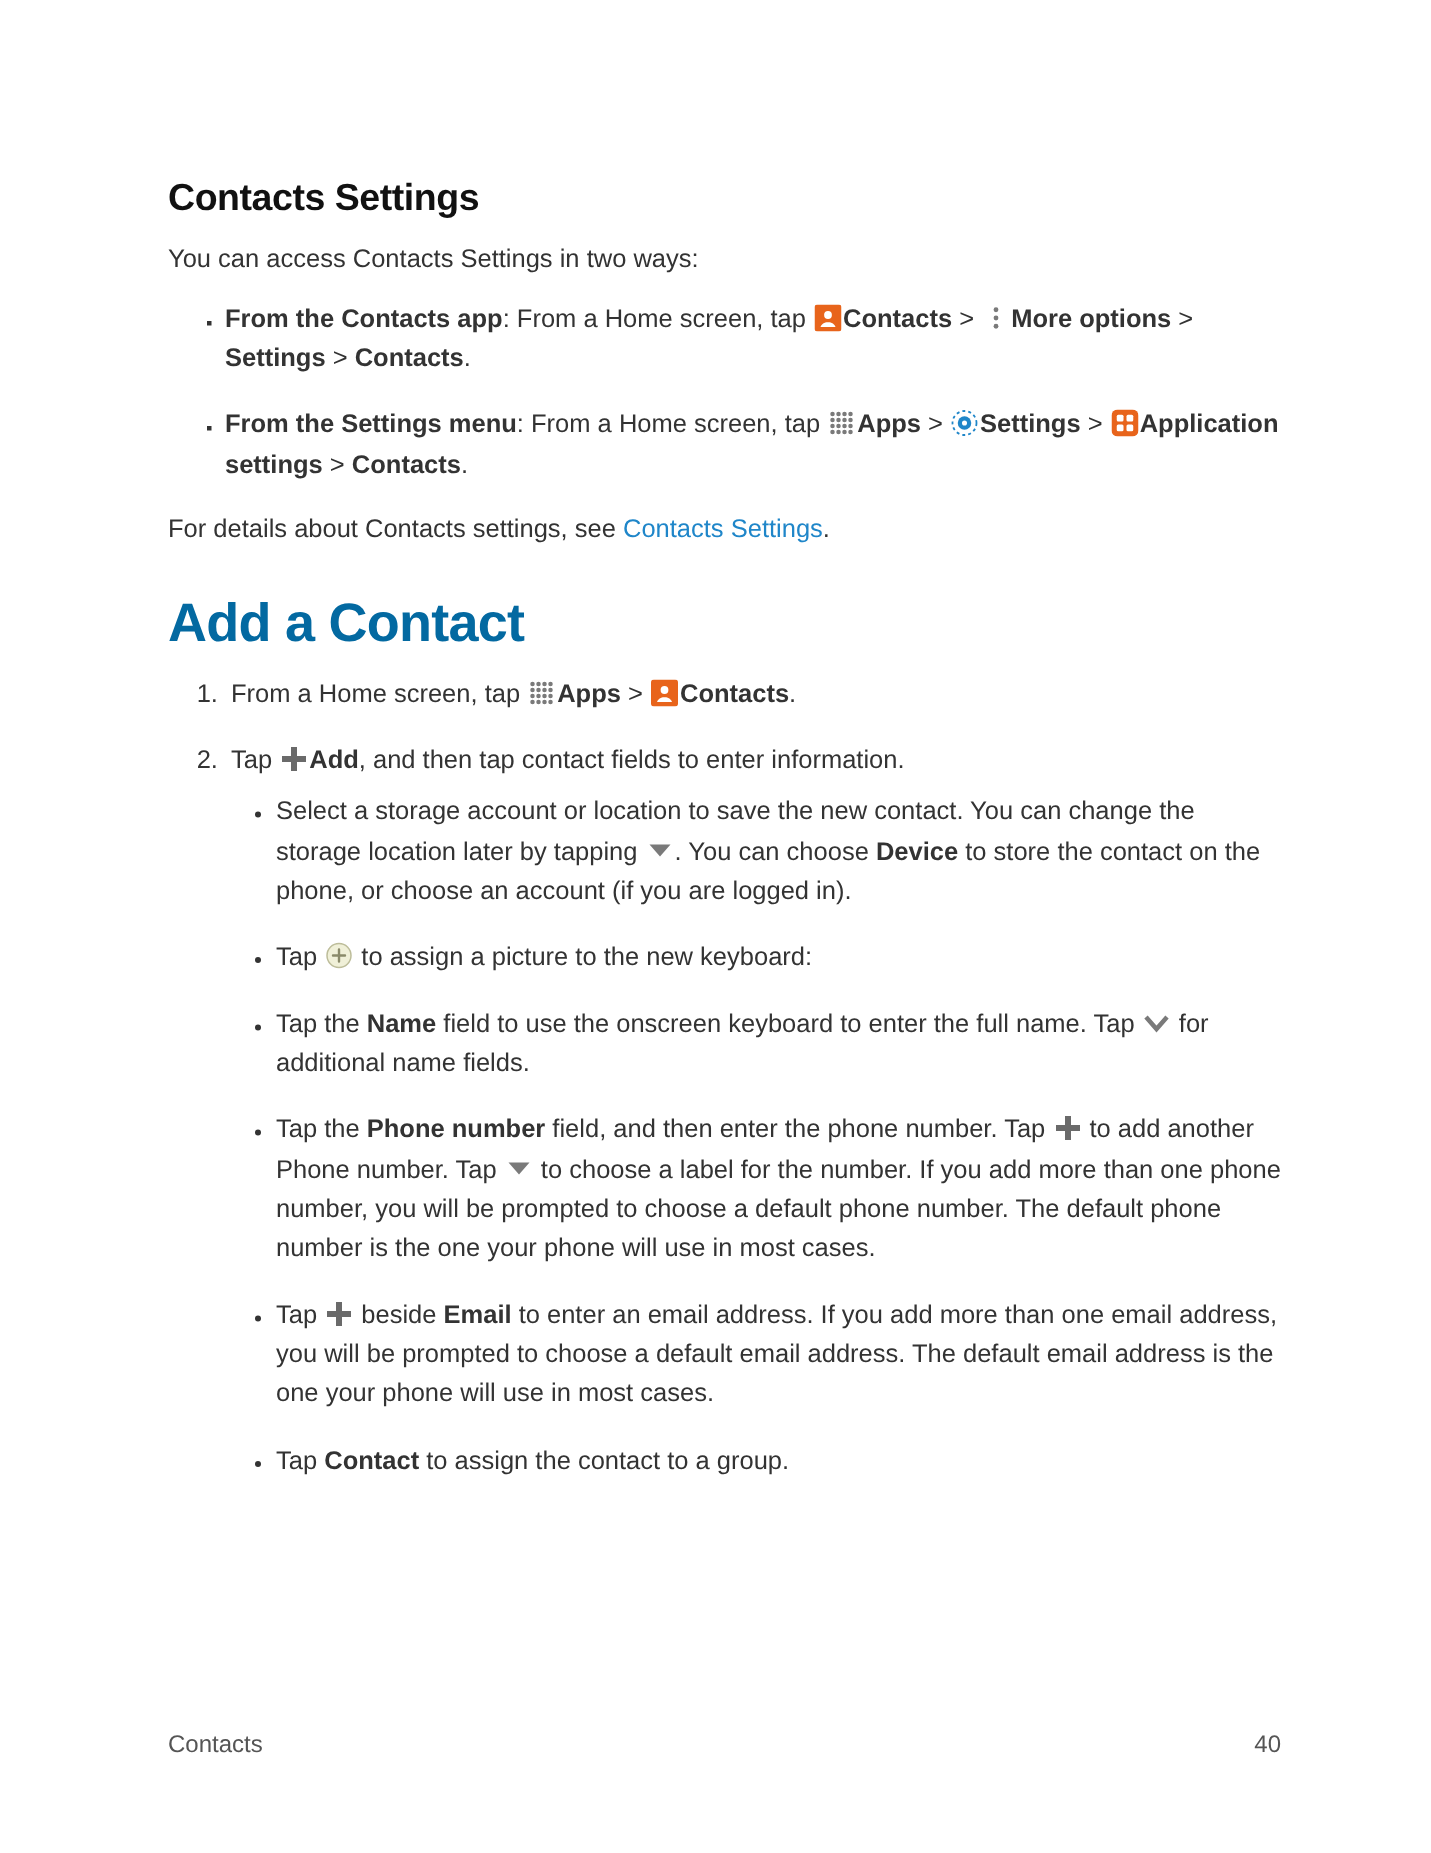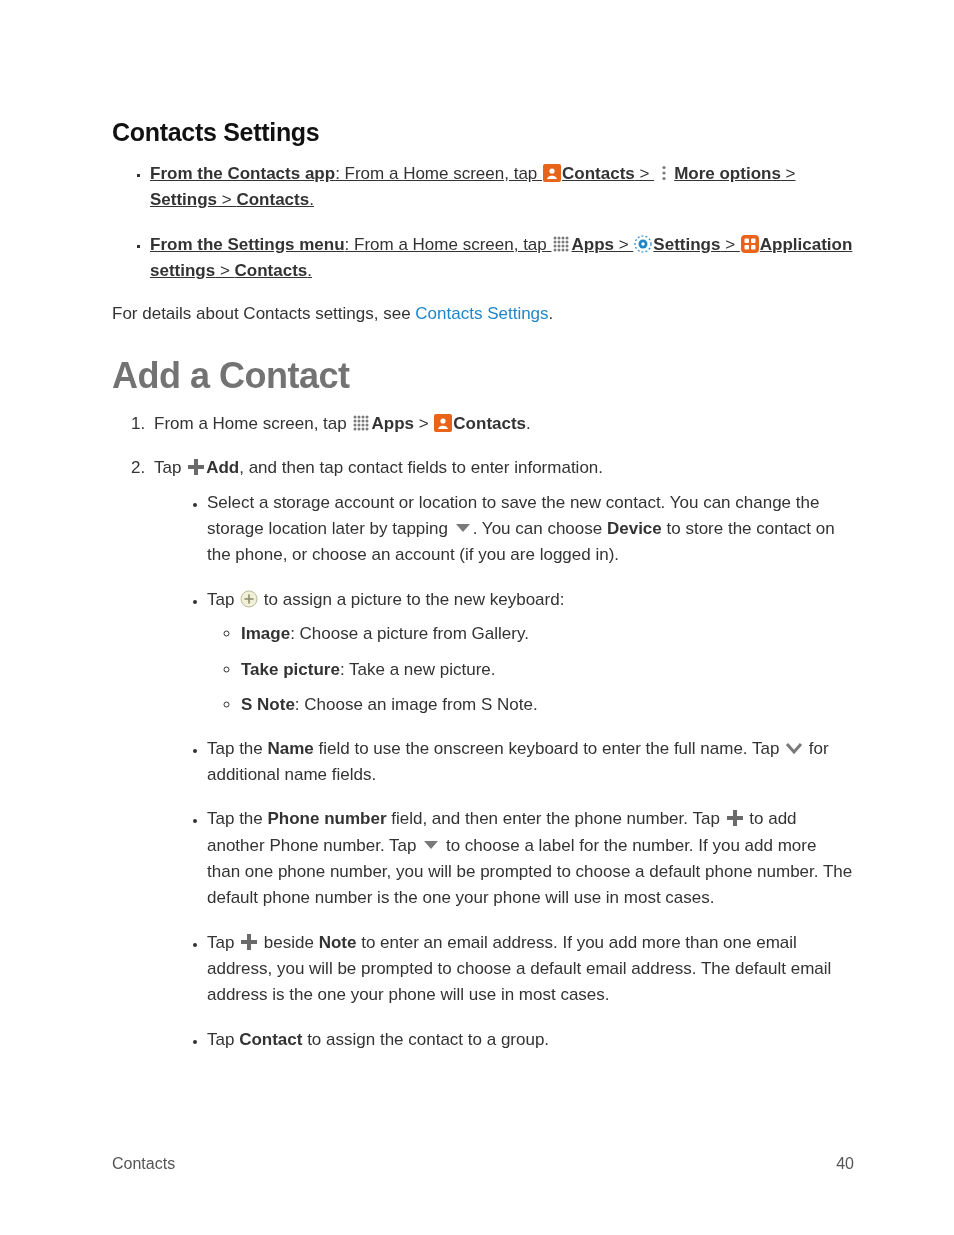--- a/index.html
+++ b/index.html
@@ -24,35 +24,34 @@
     letter-spacing: -0.3px;
     margin: 0 0 14px 0;
     color: #111;
   }
   h1.big {
     font-family: Arial, Helvetica, sans-serif;
     font-weight: 900;
     font-size: 36px;
     letter-spacing: -0.5px;
     margin: 28px 0 14px 0;
-    color: #737373;
+    color: #0369a1;
   }
   p {
     margin: 0 0 14px 0;
     line-height: 1.45;
   }
   ul.square {
     list-style: square;
     padding-left: 38px;
     margin: 0 0 14px 0;
   }
   ul.square > li {
     margin-bottom: 18px;
     line-height: 1.55;
-    text-decoration: underline;
   }
   ul.square > li::marker {
     font-size: 10px;
   }
   ol.num {
     padding-left: 38px;
     margin: 0 0 14px 0;
   }
   ol.num > li {
     margin-bottom: 18px;
@@ -60,21 +59,20 @@
     padding-left: 4px;
   }
   ul.disc {
     list-style: disc;
     padding-left: 30px;
     margin: 8px 0 0 0;
   }
   ul.disc > li {
     margin-bottom: 18px;
     line-height: 1.55;
-    margin-left: 23px;
   }
   ul.disc > li::marker {
     font-size: 12px;
   }
   ul.circ {
     list-style: circle;
     padding-left: 34px;
     margin: 8px 0 0 0;
   }
   ul.circ > li {
@@ -104,20 +102,21 @@
   .icon svg { display: block; }
 </style>
 </head>
 <body>
 
 <div class="page">
 
   <h2 class="section">Contacts Settings</h2>
 
 
+  <p>You can access Contacts Settings in two ways:</p>
 
   <ul class="square">
     <li>
       <span class="b">From the Contacts app</span><span>: From a Home screen, tap </span><span class="icon"><svg viewBox="0 0 18 18">
             <rect width="18" height="18" rx="2" fill="#e8641b"></rect>
             <circle cx="9" cy="7" r="2.6" fill="#fff"></circle>
             <path d="M4 15c1-3 4-3.2 5-3.2s4 .2 5 3.2z" fill="#fff"></path>
           </svg></span><span class="b">Contacts</span><span class="sep"> &gt; </span><span class="icon"><svg viewBox="0 0 18 18">
             <circle cx="9" cy="3.5" r="1.6" fill="#7a7a7a"></circle>
             <circle cx="9" cy="9" r="1.6" fill="#7a7a7a"></circle>
@@ -203,42 +202,37 @@
         <li>
           <span>Select a storage account or location to save the new contact. You can change the storage location later by tapping </span><span class="icon"><svg viewBox="0 0 18 18">
                 <path d="M2 5l7 8 7-8z" fill="#7a7a7a"></path>
               </svg></span><span>. You can choose </span><span class="b">Device</span><span> to store the contact on the phone, or choose an account (if you are logged in).</span>
         </li>
         <li>
           <span>Tap </span><span class="icon"><svg viewBox="0 0 18 18">
                 <circle cx="9" cy="9" r="8" fill="#f0f0d8" stroke="#bdbd9a" stroke-width="1"></circle>
                 <path d="M9 5v8M5 9h8" stroke="#8a8a6a" stroke-width="1.6" stroke-linecap="round"></path>
               </svg></span><span> to assign a picture to the new keyboard:</span>
-          <ul class="circ">
-            <li><span class="b">Image</span><span>: Choose a picture from Gallery.</span></li>
-            <li><span class="b">Take picture</span><span>: Take a new picture.</span></li>
-            <li><span class="b">S Note</span><span>: Choose an image from S Note.</span></li>
-          </ul>
         </li>
         <li>
           <span>Tap the </span><span class="b">Name</span><span> field to use the onscreen keyboard to enter the full name. Tap </span><span class="icon"><svg viewBox="0 0 18 18">
                 <path d="M2 5l7 8 7-8" fill="none" stroke="#7a7a7a" stroke-width="3"></path>
               </svg></span><span> for additional name fields.</span>
         </li>
         <li>
           <span>Tap the </span><span class="b">Phone number</span><span> field, and then enter the phone number. Tap </span><span class="icon"><svg viewBox="0 0 18 18">
                 <path d="M9 1v16M1 9h16" stroke="#6a6a6a" stroke-width="4"></path>
               </svg></span><span> to add another Phone number. Tap </span><span class="icon"><svg viewBox="0 0 18 18">
                 <path d="M2 5l7 8 7-8z" fill="#7a7a7a"></path>
               </svg></span><span> to choose a label for the number. If you add more than one phone number, you will be prompted to choose a default phone number. The default phone number is the one your phone will use in most cases.</span>
         </li>
         <li>
           <span>Tap </span><span class="icon"><svg viewBox="0 0 18 18">
                 <path d="M9 1v16M1 9h16" stroke="#6a6a6a" stroke-width="4"></path>
-              </svg></span><span> beside </span><span class="b">Note</span><span> to enter an email address. If you add more than one email address, you will be prompted to choose a default email address. The default email address is the one your phone will use in most cases.</span>
+              </svg></span><span> beside </span><span class="b">Email</span><span> to enter an email address. If you add more than one email address, you will be prompted to choose a default email address. The default email address is the one your phone will use in most cases.</span>
         </li>
         <li>
           <span>Tap </span><span class="b">Contact</span><span> to assign the contact to a group.</span>
         </li>
       </ul>
     </li>
   </ol>
 
   <div class="footer">
     <span>Contacts</span>

